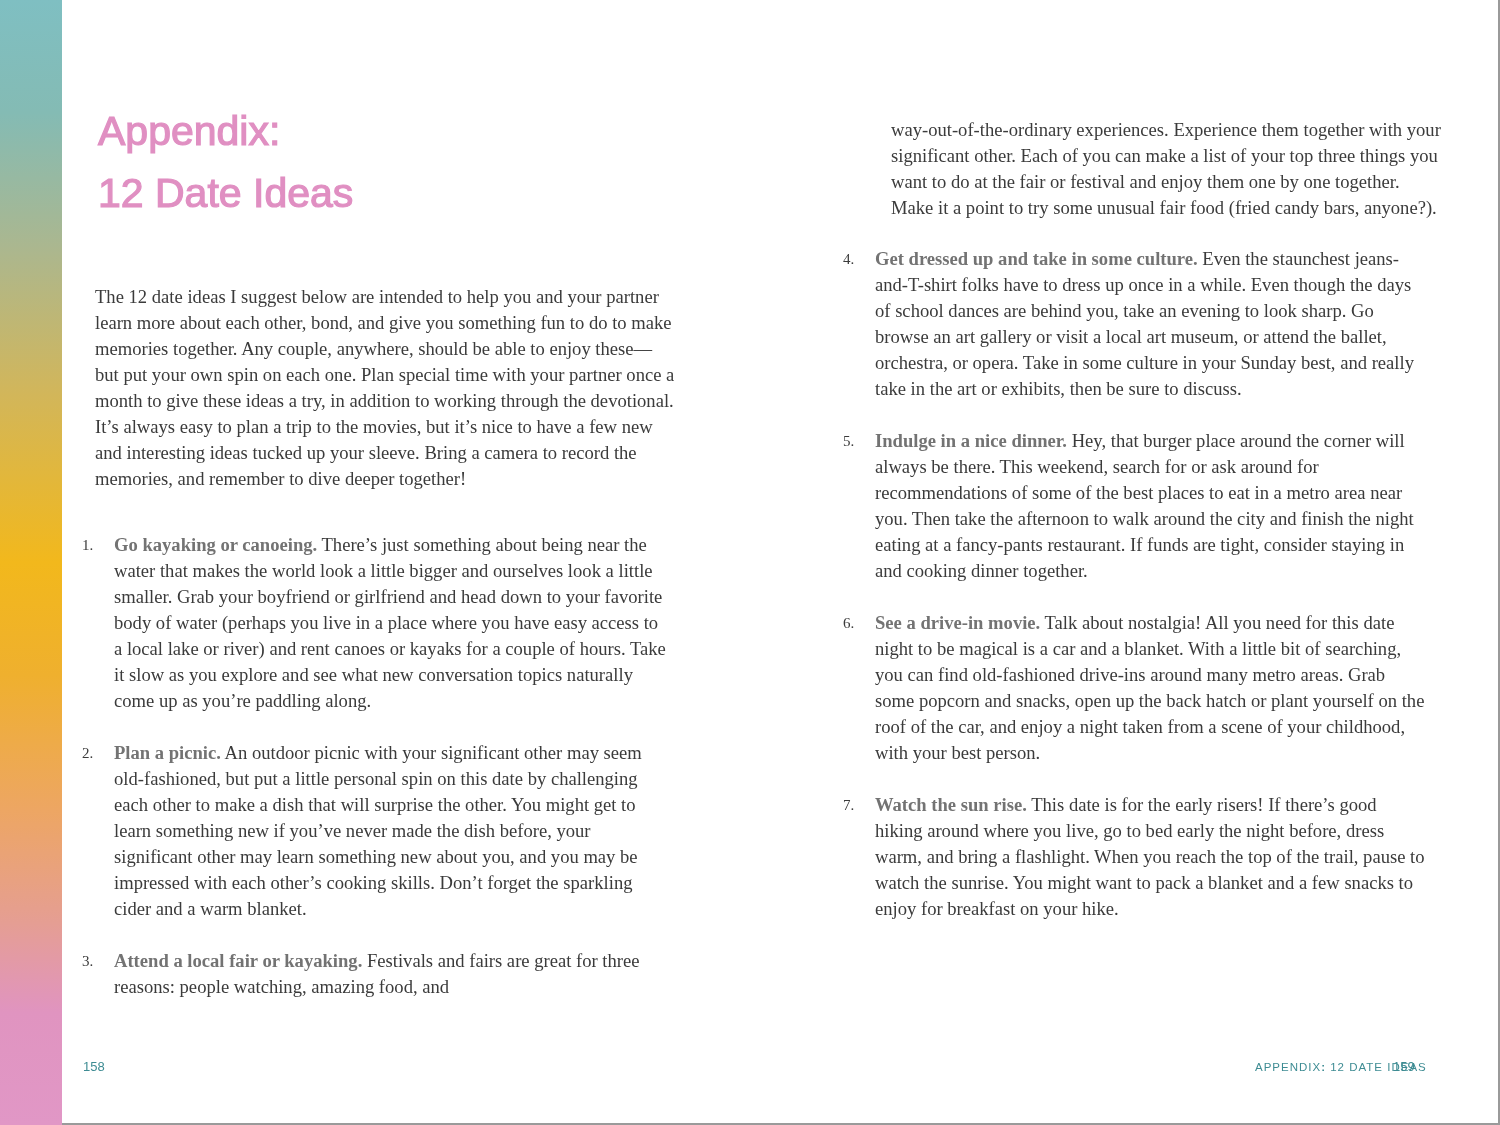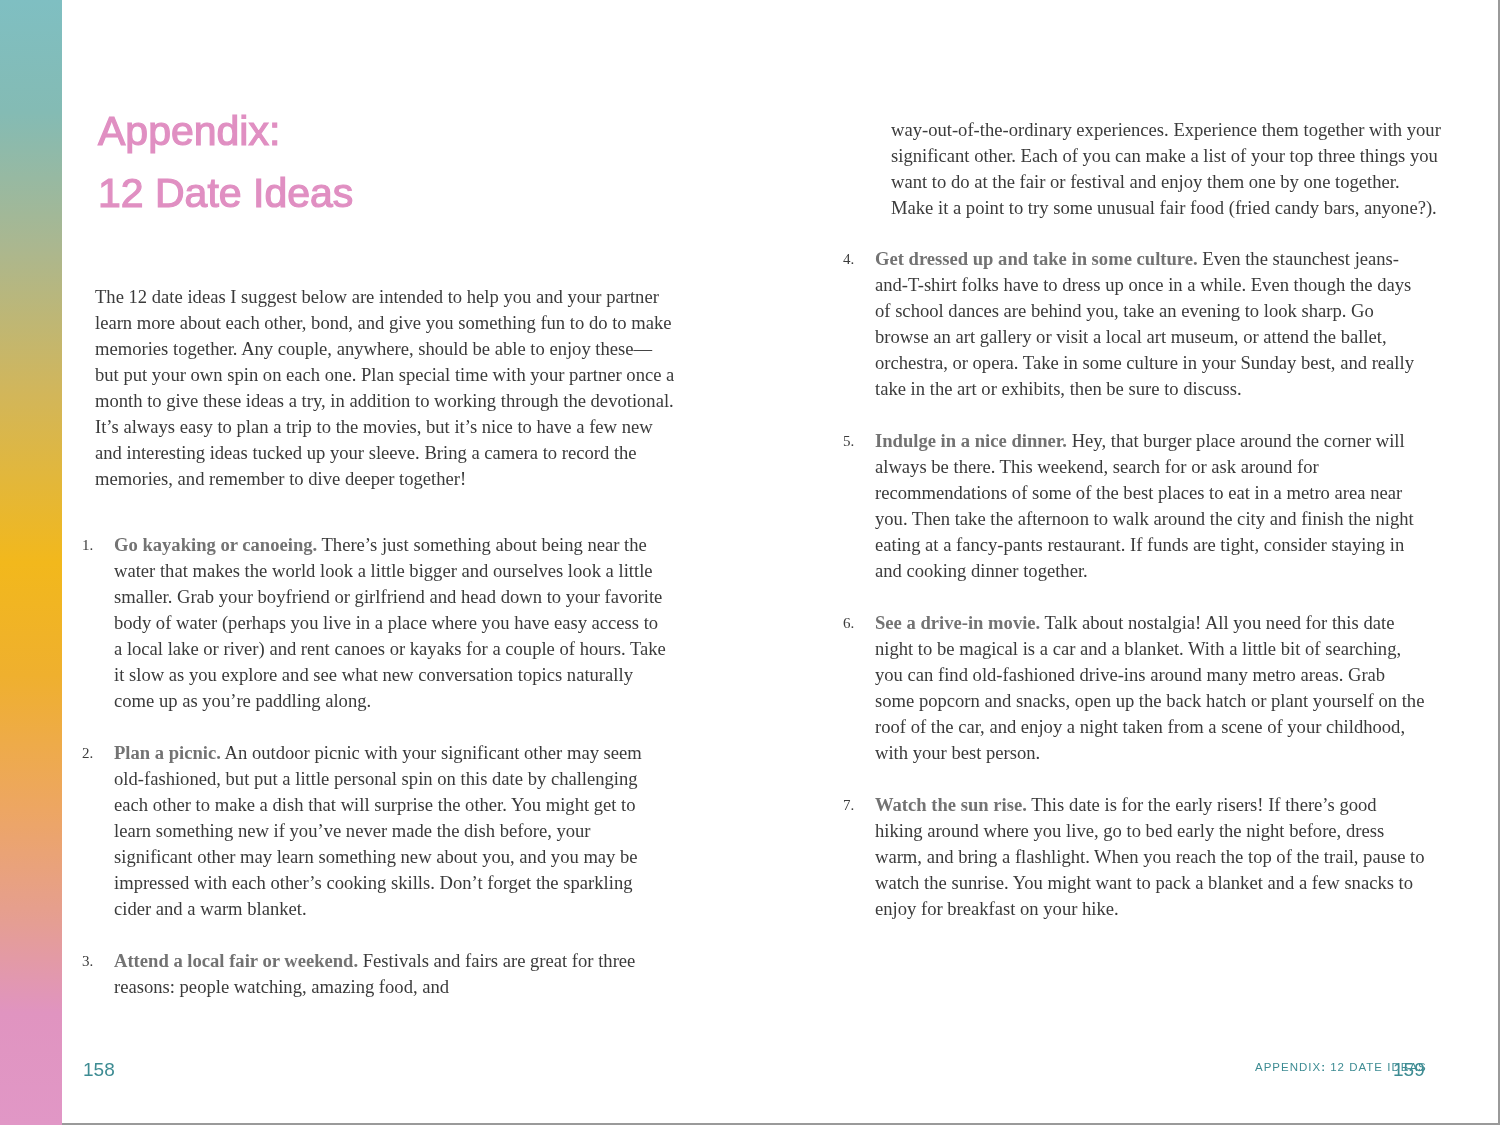--- a/index.html
+++ b/index.html
@@ -95,21 +95,21 @@
   }
   .right-list {
     position: absolute;
     left: 843px; top: 246px;
     width: 585px;
   }
   .folio {
     position: absolute;
     top: 1059px;
     font-family: "Liberation Sans", "DejaVu Sans", sans-serif;
-    font-size: 19px;
+    font-size: 13px;
     color: #3e8c93;
   }
   .folio-left { left: 83px; }
   .running-head {
     position: absolute;
     top: 1061px;
     left: 1255px;
     font-family: "Liberation Sans", "DejaVu Sans", sans-serif;
     font-size: 11.5px;
     letter-spacing: 1px;
@@ -133,21 +133,21 @@
   <p class="intro body-text">The 12 date ideas I suggest below are intended to help you and your partner learn more about each other, bond, and give you something fun to do to make memories together. Any couple, anywhere, should be able to enjoy these—but put your own spin on each one. Plan special time with your partner once a month to give these ideas a try, in addition to working through the devotional. It’s always easy to plan a trip to the movies, but it’s nice to have a few new and interesting ideas tucked up your sleeve. Bring a camera to record the memories, and remember to dive deeper together!</p>
 
   <ol class="list left-list body-text">
     <li>
       <span class="num">1.</span><span class="lead">Go kayaking or canoeing.</span><span> There’s just something about being near the water that makes the world look a little bigger and ourselves look a little smaller. Grab your boyfriend or girlfriend and head down to your favorite body of water (perhaps you live in a place where you have easy access to a local lake or river) and rent canoes or kayaks for a couple of hours. Take it slow as you explore and see what new conversation topics naturally come up as you’re paddling along.</span>
     </li>
     <li>
       <span class="num">2.</span><span class="lead">Plan a picnic.</span><span> An outdoor picnic with your significant other may seem old-fashioned, but put a little personal spin on this date by challenging each other to make a dish that will surprise the other. You might get to learn something new if you’ve never made the dish before, your significant other may learn something new about you, and you may be impressed with each other’s cooking skills. Don’t forget the sparkling cider and a warm blanket.</span>
     </li>
     <li>
-      <span class="num">3.</span><span class="lead">Attend a local fair or weekend.</span><span> Festivals and fairs are great for three reasons: people watching, amazing food, and</span>
+      <span class="num">3.</span><span class="lead">Attend a local fair or kayaking.</span><span> Festivals and fairs are great for three reasons: people watching, amazing food, and</span>
     </li>
   </ol>
 
   <p class="cont body-text">way-out-of-the-ordinary experiences. Experience them together with your significant other. Each of you can make a list of your top three things you want to do at the fair or festival and enjoy them one by one together. Make it a point to try some unusual fair food (fried candy bars, anyone?).</p>
 
   <ol class="list right-list body-text">
     <li>
       <span class="num">4.</span><span class="lead">Get dressed up and take in some culture.</span><span> Even the staunchest jeans-and-T-shirt folks have to dress up once in a while. Even though the days of school dances are behind you, take an evening to look sharp. Go browse an art gallery or visit a local art museum, or attend the ballet, orchestra, or opera. Take in some culture in your Sunday best, and really take in the art or exhibits, then be sure to discuss.</span>
     </li>
     <li>

